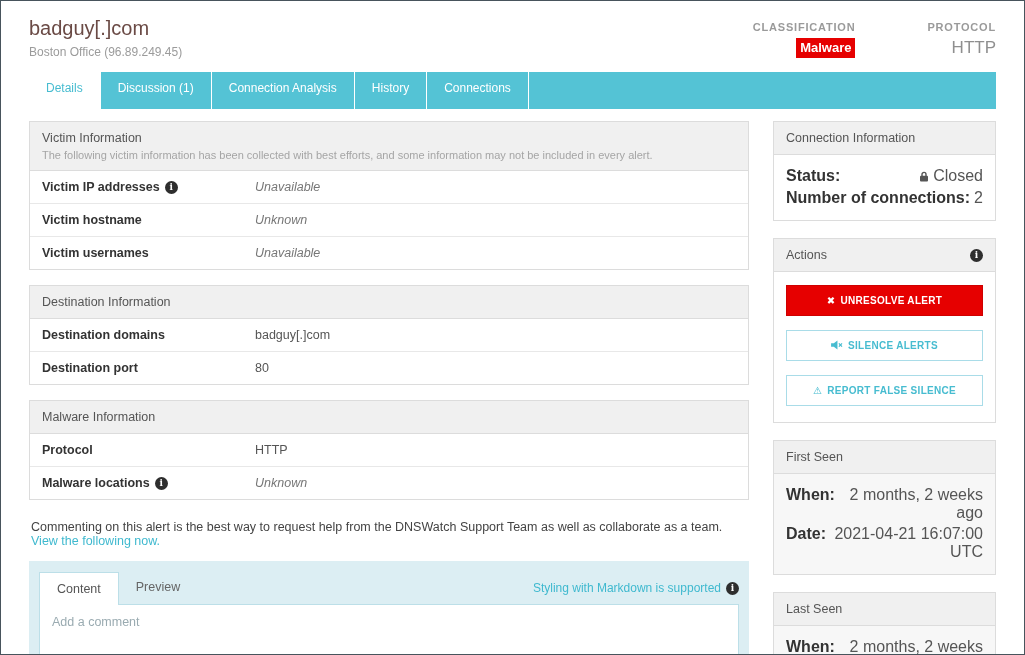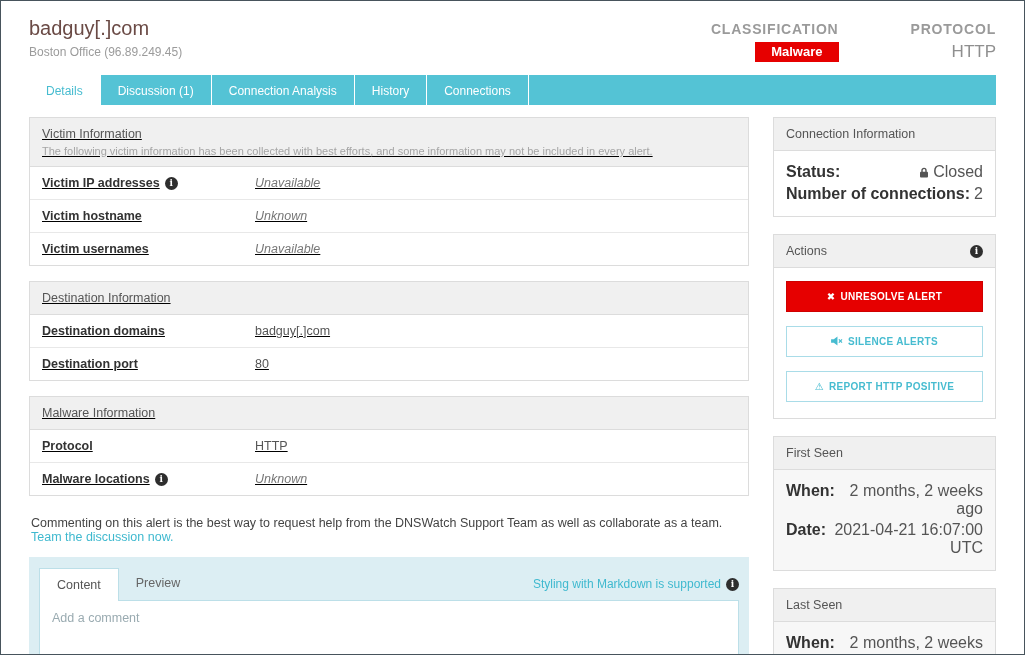--- a/index.html
+++ b/index.html
@@ -8,39 +8,39 @@
   .page {
     width: 1025px; height: 655px; background: #fff;
     border: 1px solid #47545c; overflow: hidden; position: relative;
   }
   
   .page-header { display: flex; justify-content: space-between; padding: 16px 28px 0 28px; }
   .page-title { font-size: 20px; color: #6a4a45; }
   .page-subtitle { font-size: 12px; color: #9b9b9b; margin-top: 5px; }
   .header-meta { display: flex; gap: 48px; padding-top: 4px; }
   .meta-col { text-align: right; }
-  .meta-label { font-size: 14px; letter-spacing: .8px; color: #9a9a9a; font-weight: bold; padding-left: 24px; }
+  .meta-label { font-size: 11px; letter-spacing: .8px; color: #9a9a9a; font-weight: bold; padding-left: 24px; }
   .badge-malware {
     display: inline-block; margin-top: 5px; background: #e60000; color: #fff;
-    font-size: 13px; font-weight: bold; padding: 2px 16px 3px;
+    font-size: 13px; font-weight: bold; padding: 2px 4px 3px;
   }
   .protocol-value { font-size: 17px; color: #8f8f8f; margin-top: 5px; }
   
-  .tab-bar { display: flex; margin: 13px 28px 0 28px; background: #54c3d5; height: 30px; }
+  .tab-bar { display: flex; margin: 13px 28px 0 28px; background: #54c3d5; height: 37px; }
   .tab {
     line-height: 33px; padding: 0 17px; font-size: 12px; color: #fff;
     border-right: 1px solid #fff; cursor: pointer; white-space: nowrap;
   }
   .tab.active { background: #fff; color: #47bcd0; }
   
   .content { display: flex; gap: 24px; padding: 12px 28px 0 28px; }
   .main-col { width: 720px; flex: 0 0 720px; }
   .side-col { flex: 1; }
   
-  .panel { border: 1px solid #dcdcdc; margin-bottom: 15px; background: #fff; text-decoration: underline; }
+  .panel { border: 1px solid #dcdcdc; margin-bottom: 15px; background: #fff; }
   .panel-header { background: #f0f0f0; border-bottom: 1px solid #dcdcdc; padding: 9px 12px; }
   .panel-title { font-size: 12.5px; color: #555; }
   .panel-subtitle { font-size: 11px; color: #a5a5a5; margin-top: 4px; }
   .info-row { display: flex; border-bottom: 1px solid #e8e8e8; }
   .info-row:last-child { border-bottom: none; }
   .info-label { width: 225px; flex: 0 0 225px; padding: 9px 12px; font-size: 12.5px; font-weight: bold; color: #333; }
   .info-value { padding: 9px 0; font-size: 12.5px; color: #555; }
   .info-value.empty { font-style: italic; color: #777; }
   .redacted { display: inline-block; width: 92px; height: 11px; background: #101010; vertical-align: middle; margin: 0 1px; }
   .info-icon {
@@ -163,21 +163,21 @@
         <div class="info-row">
           <div class="info-label">
             <span>Malware locations</span><span class="info-icon">i</span>
           </div>
           <div class="info-value empty">Unknown</div>
         </div>
       </section>
 
       <p class="discussion-note">
         <span>Commenting on this alert is the best way to request help from the DNSWatch Support Team as well as collaborate as a team.</span>
-        <a class="teal-link">Team the discussion now.</a>
+        <a class="teal-link">View the following now.</a>
       </p>
 
       <div class="composer">
         <div class="composer-tabs">
           <div class="ctab active">Content</div>
           <div class="ctab">Preview</div>
           <div class="markdown-note">
             <span>Styling with Markdown is supported</span><span class="info-icon">i</span>
           </div>
         </div>
@@ -221,21 +221,21 @@
             <span class="btn-ic">✖</span><span>UNRESOLVE ALERT</span>
           </button>
           <button class="action-btn btn-outline">
             <span class="btn-ic"><svg width="12" height="10" viewBox="0 0 13 11" style="vertical-align:-1px">
                   <polygon points="0,3.5 3,3.5 7,0.5 7,10.5 3,7.5 0,7.5" fill="#47bcd0"></polygon>
                   <line x1="8.6" y1="3.6" x2="12" y2="7.4" stroke="#47bcd0" stroke-width="1.3"></line>
                   <line x1="12" y1="3.6" x2="8.6" y2="7.4" stroke="#47bcd0" stroke-width="1.3"></line>
                 </svg></span><span>SILENCE ALERTS</span>
           </button>
           <button class="action-btn btn-outline">
-            <span class="btn-ic">⚠</span><span>REPORT HTTP POSITIVE</span>
+            <span class="btn-ic">⚠</span><span>REPORT FALSE SILENCE</span>
           </button>
         </div>
       </section>
 
       <section class="side-panel seen">
         <div class="panel-header">
           <div class="panel-title">First Seen</div>
         </div>
         <div class="side-body">
           <div class="side-row">

